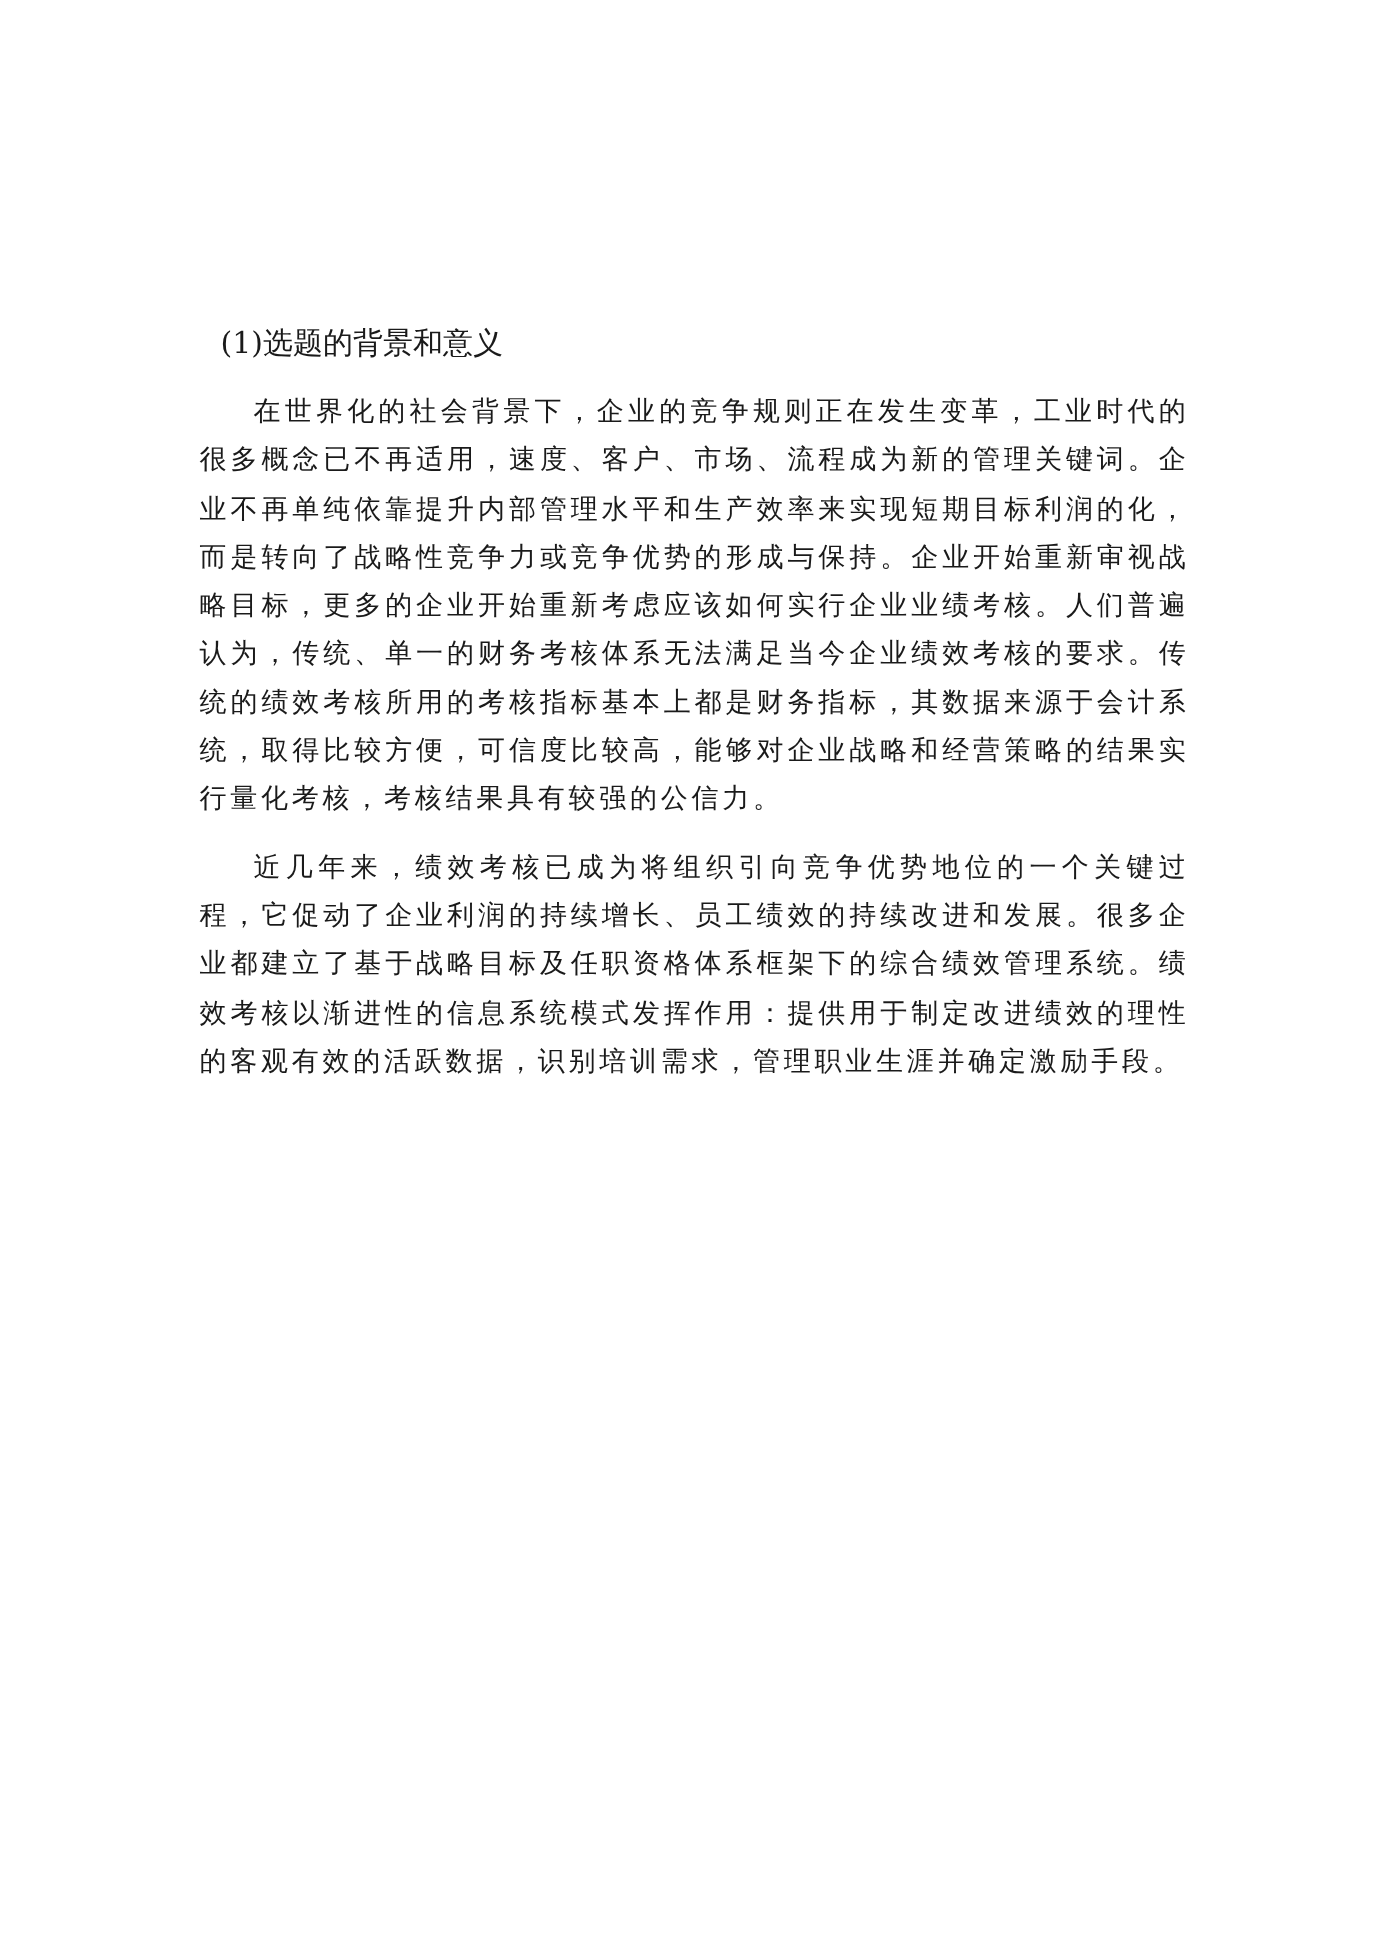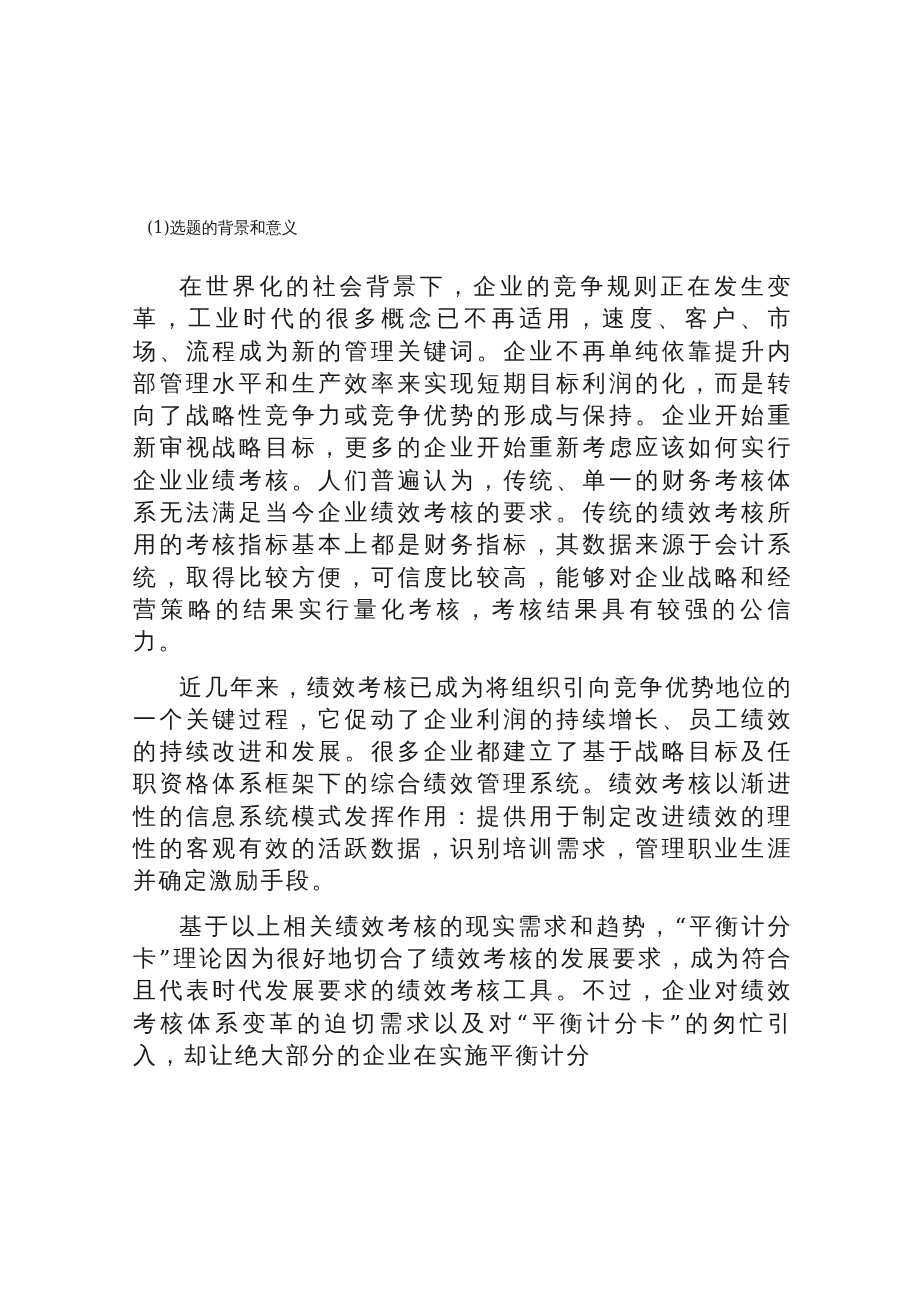--- a/index.html
+++ b/index.html
@@ -15,37 +15,36 @@
     font-family: "DejaVu Serif", "Liberation Serif", serif;
     color: #1a1a1a;
   }
   .page {
     position: absolute;
     left: 133px;
     top: 212px;
     width: 660px;
   }
   .heading {
-    font-size: 16px;
+    font-size: 20px;
     line-height: 32px;
-    margin: 0 0 26px 14px;
+    margin: 0 0 15px 14px;
     letter-spacing: 0px;
   }
   .para {
-    font-size: 23px;
+    font-size: 18px;
     line-height: 32.3px;
     margin: 0 0 13px 0;
     text-indent: 2em;
     text-align: justify;
     letter-spacing: 2.5px;
     word-break: break-all;
   }
   .para:last-child { margin-bottom: 0; }
 </style>
 </head>
 <body>
 
 <div class="page">
   <p class="heading">(1)选题的背景和意义</p>
   <p class="para">在世界化的社会背景下，企业的竞争规则正在发生变革，工业时代的很多概念已不再适用，速度、客户、市场、流程成为新的管理关键词。企业不再单纯依靠提升内部管理水平和生产效率来实现短期目标利润的化，而是转向了战略性竞争力或竞争优势的形成与保持。企业开始重新审视战略目标，更多的企业开始重新考虑应该如何实行企业业绩考核。人们普遍认为，传统、单一的财务考核体系无法满足当今企业绩效考核的要求。传统的绩效考核所用的考核指标基本上都是财务指标，其数据来源于会计系统，取得比较方便，可信度比较高，能够对企业战略和经营策略的结果实行量化考核，考核结果具有较强的公信力。</p>
   <p class="para">近几年来，绩效考核已成为将组织引向竞争优势地位的一个关键过程，它促动了企业利润的持续增长、员工绩效的持续改进和发展。很多企业都建立了基于战略目标及任职资格体系框架下的综合绩效管理系统。绩效考核以渐进性的信息系统模式发挥作用：提供用于制定改进绩效的理性的客观有效的活跃数据，识别培训需求，管理职业生涯并确定激励手段。</p>
-  <p class="para">基于以上相关绩效考核的现实需求和趋势，“平衡计分卡”理论因为很好地切合了绩效考核的发展要求，成为符合且代表时代发展要求的绩效考核工具。不过，企业对绩效考核体系变革的迫切需求以及对“平衡计分卡”的匆忙引入，却让绝大部分的企业在实施平衡计分</p>
 </div>
 
 </body></html>

